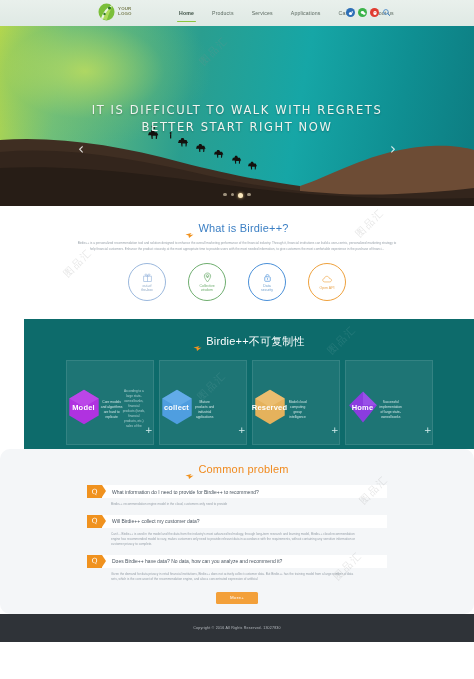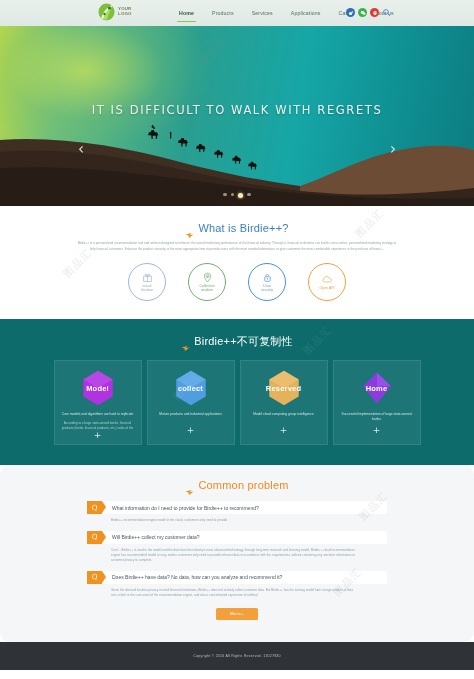--- a/index.html
+++ b/index.html
@@ -70,34 +70,34 @@
   .circ { width: 38px; height: 38px; border-radius: 50%; border: 1.1px solid #9bb8dd;
     display: flex; flex-direction: column; align-items: center; justify-content: center; gap: 1px; }
   .circ .ic { width: 11px; height: 11px; display: flex; align-items: center; justify-content: center; }
   .circ .lbl { font-size: 3.5px; line-height: 4.6px; text-align: center; color: #8fa9c6; }
   .circ.c1 { border-color: #9bb8dd; } .circ.c1 .lbl { color: #8fa9c6; }
   .circ.c2 { border-color: #6fae6f; } .circ.c2 .lbl { color: #6fae6f; }
   .circ.c3 { border-color: #4a90d9; } .circ.c3 .lbl { color: #6f9ecb; }
   .circ.c4 { border-color: #efa13c; } .circ.c4 .lbl { color: #e8a24a; }
 
   
-  .sec-teal { background: #0d6b6b; padding: 15px 0 20px; position: relative; }
+  .sec-teal { background: #0d6b6b; padding: 15px 0 4px; position: relative; margin-left: 24px; }
   .cards { margin-top: 11px; display: flex; justify-content: center; gap: 5px; }
   .card { width: 88px; height: 85px; background: rgba(255,255,255,.07);
     border: .6px solid rgba(255,255,255,.10);
-    display: flex; flex-direction: column; align-items: center; padding-top: 9px; }
+    display: flex; flex-direction: row; align-items: center; padding-top: 9px; }
   .hex { width: 34px; height: 36px; display: flex; align-items: center; justify-content: center;
     position: relative; }
   .hex .hl { position: absolute; font-size: 7.5px; color: #ffffff; font-weight: bold; letter-spacing: .2px; }
   .card-desc { margin-top: 6px; width: 74px; text-align: center; font-size: 3.3px; line-height: 5px; color: #cfe6e6; }
   .card-sub { margin-top: 4px; width: 74px; text-align: center; font-size: 3.1px; line-height: 5px; color: #a9cfcf; }
   .card-plus { margin-top: auto; margin-bottom: 9px; color: #d6eded; font-size: 9px; line-height: 1; font-family: "DejaVu Sans", sans-serif; }
 
   
-  .sec-faq { background: #f4f6f8; padding: 14px 0 12px; position: relative; border-radius: 10px; }
+  .sec-faq { background: #f4f6f8; padding: 14px 0 0; position: relative; border-radius: 10px; }
   .faq-list { margin: 10px auto 0; width: 300px; display: flex; flex-direction: column; gap: 7px; }
   .faq { display: flex; flex-direction: column; }
   .faq-q { display: flex; align-items: stretch; height: 13px; }
   .q-badge { width: 15px; background: #f0921f; color: #fff; font-size: 7px;
     display: flex; align-items: center; justify-content: center; position: relative; flex: none;
     font-family: "DejaVu Serif", serif; }
   .q-badge::after { content: ""; position: absolute; right: -4px; top: 0; width: 0; height: 0;
     border-top: 6.5px solid transparent; border-bottom: 6.5px solid transparent; border-left: 4px solid #f0921f; }
   .q-text { flex: 1; background: #ffffff; display: flex; align-items: center;
     padding-left: 10px; padding-right: 8px; font-size: 5px; color: #4a5560; }
@@ -207,20 +207,21 @@
         </g>
         <g transform="translate(170,28) scale(0.42)">
           <rect x="0" y="0" width="3" height="11" rx="1.4"></rect>
           <circle cx="1.5" cy="-2.4" r="2.2"></circle>
         </g>
       </g>
     </svg>
 
     <div class="hero-title">
       <span class="l1">IT IS DIFFICULT TO WALK WITH REGRETS</span>
+      <span class="l2">BETTER START RIGHT NOW</span>
     </div>
 
     <div class="arrow left">‹</div>
     <div class="arrow right">›</div>
 
     <div class="dots">
       <span class="dot"></span>
       <span class="dot"></span>
       <span class="dot active"></span>
       <span class="dot"></span>

